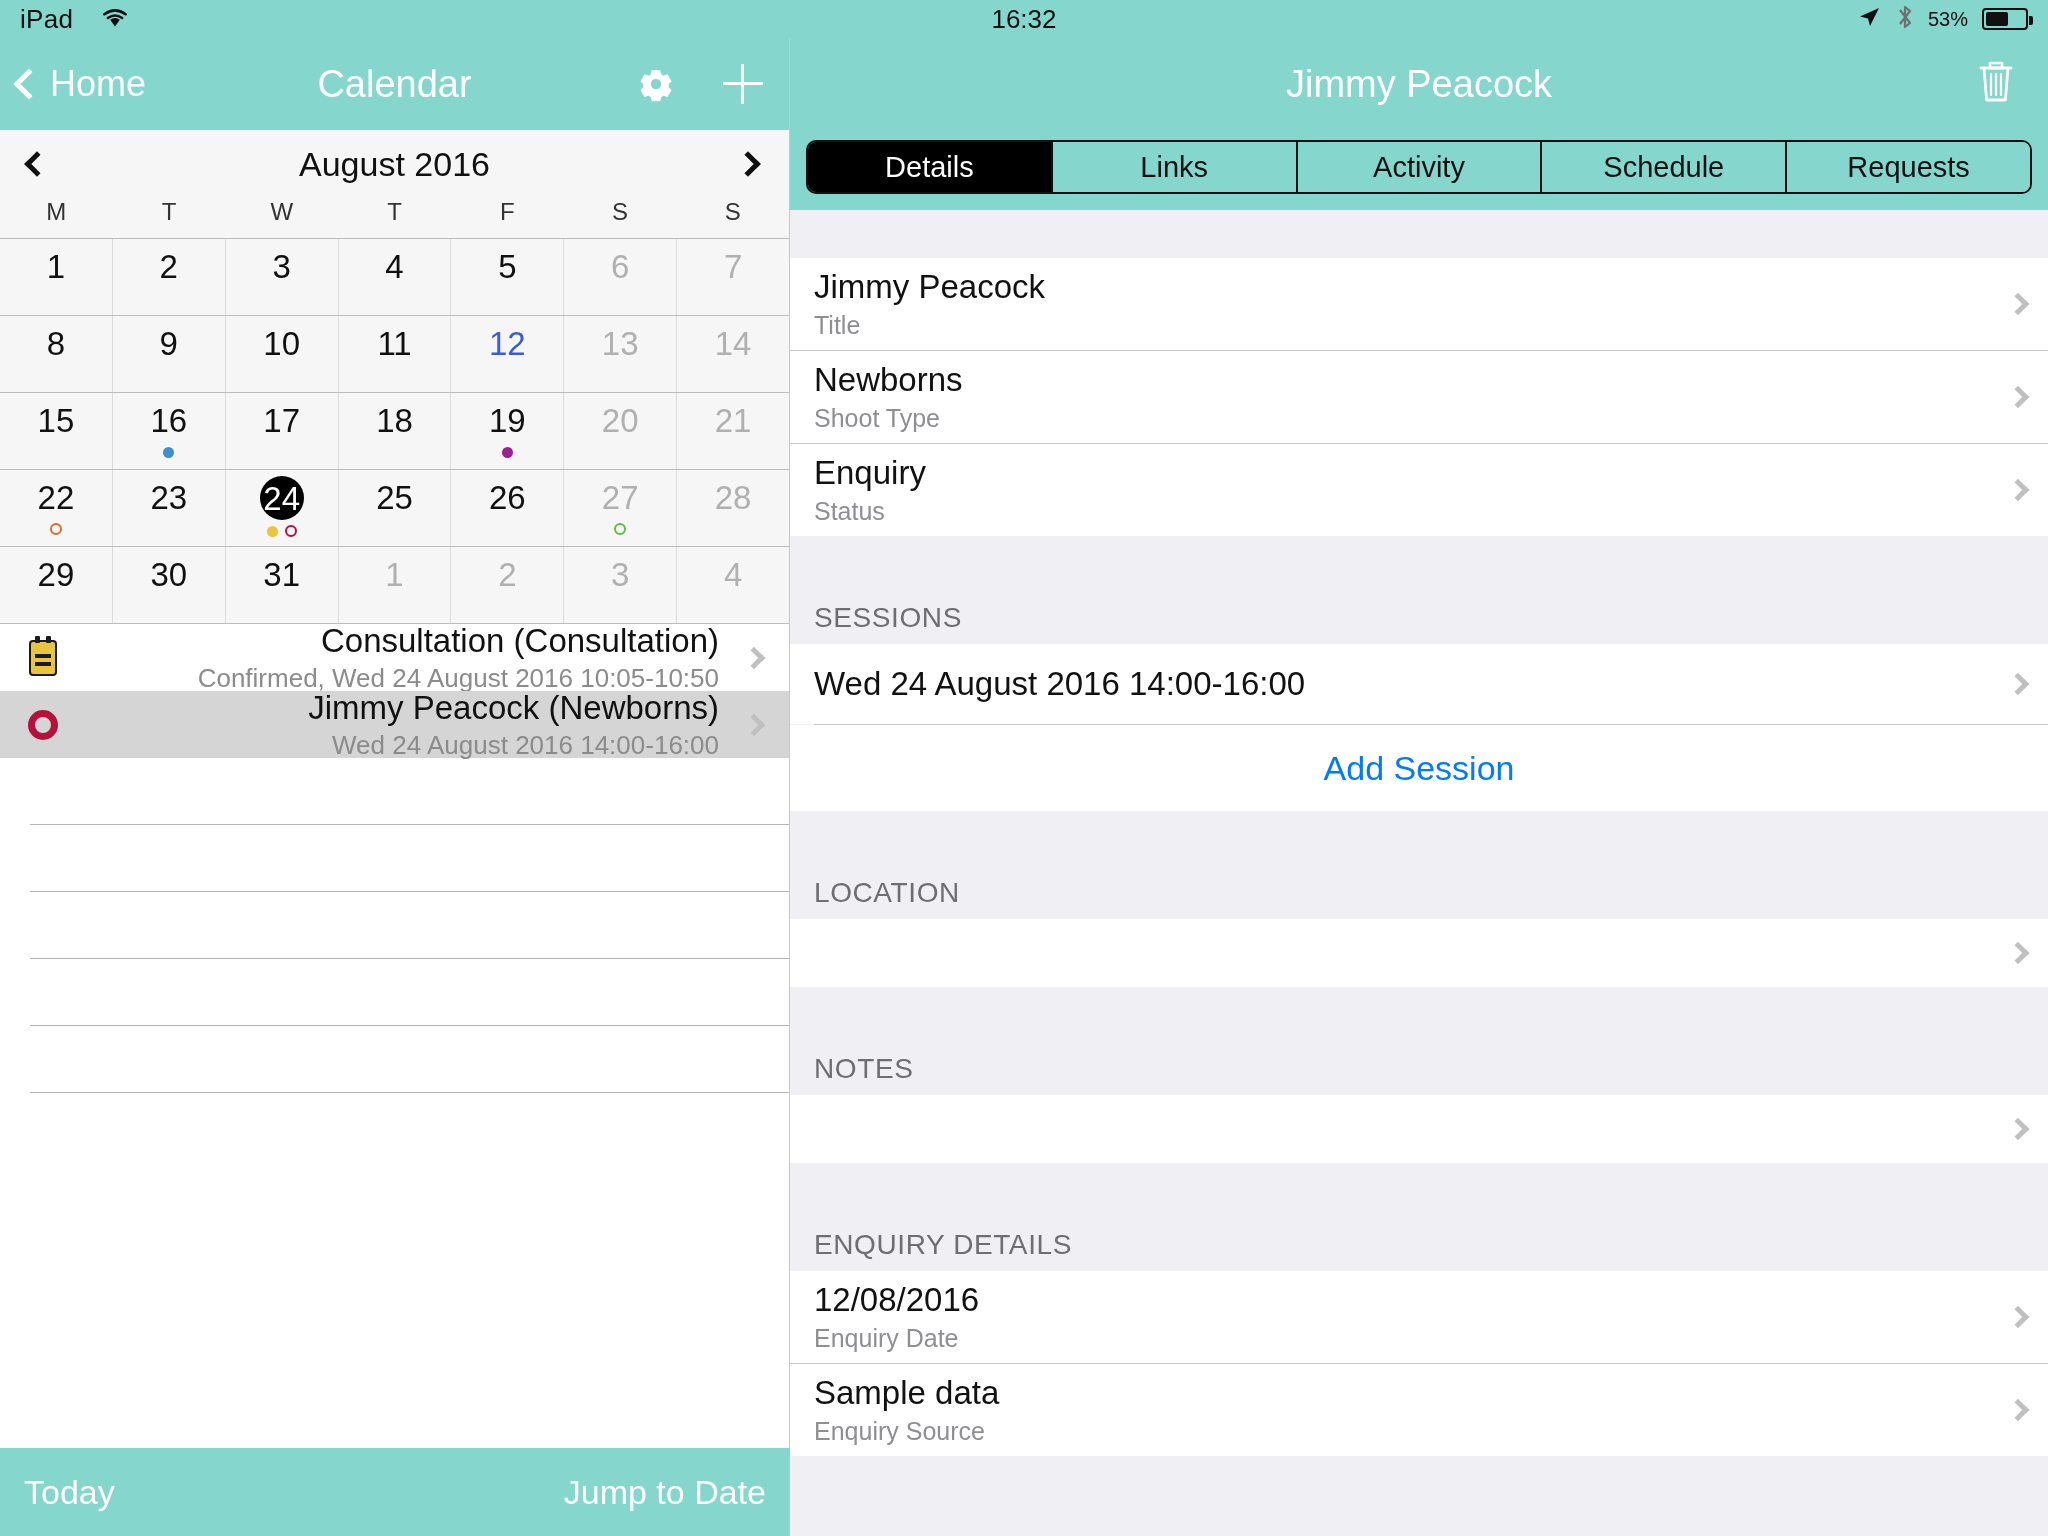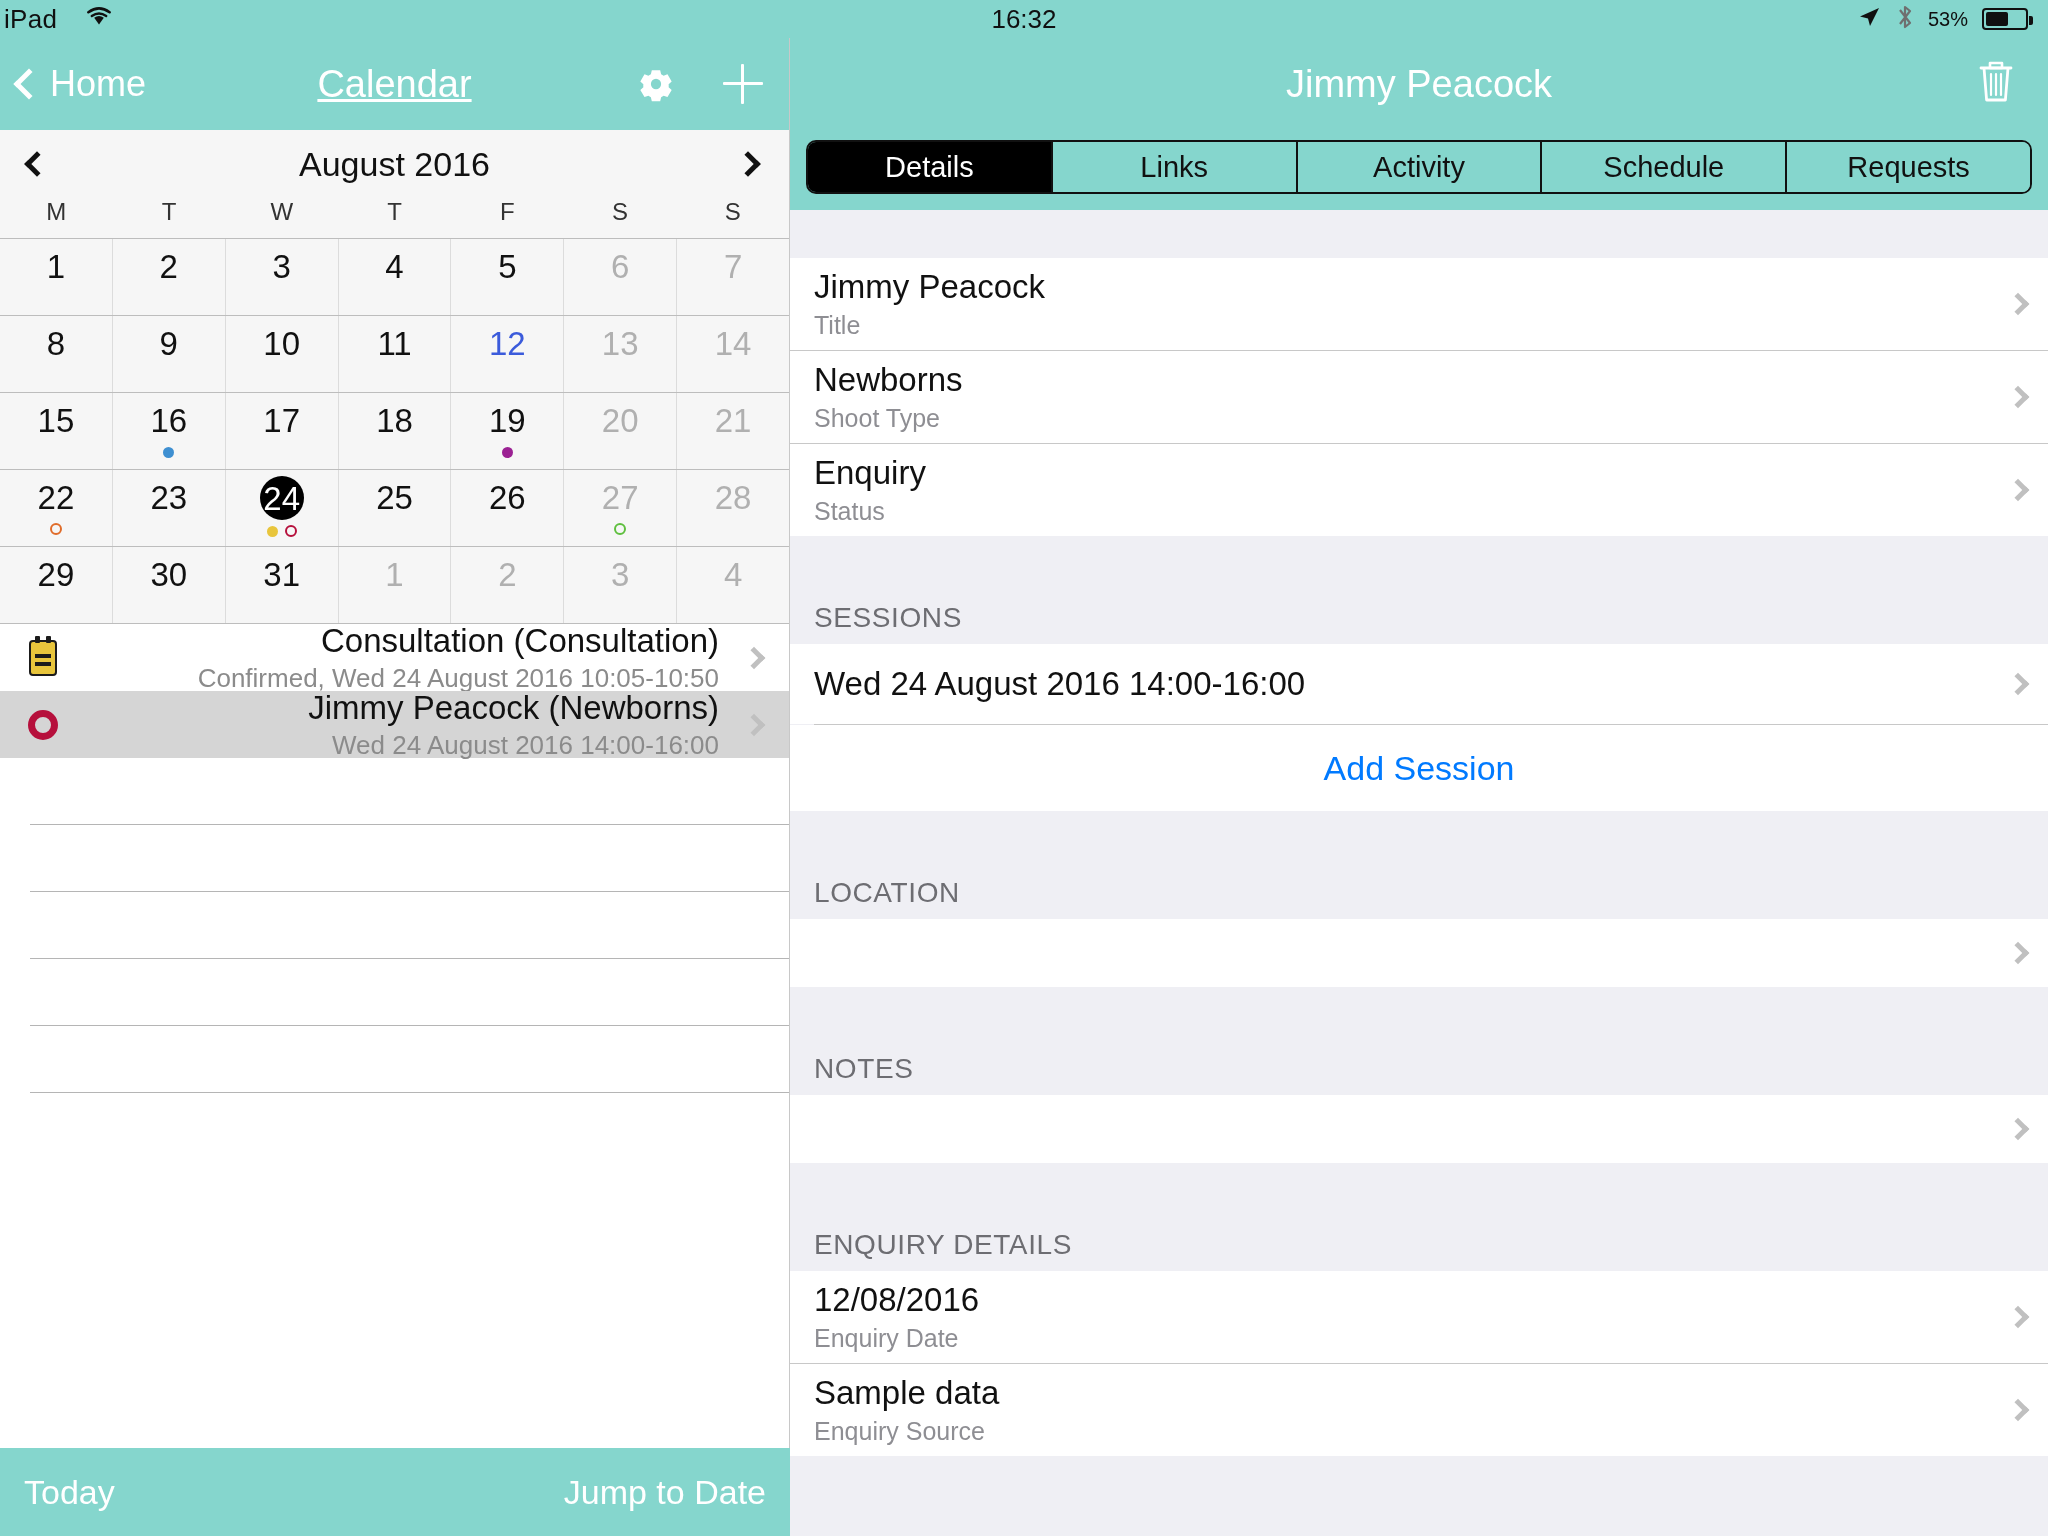--- a/index.html
+++ b/index.html
@@ -10,39 +10,39 @@
     -webkit-font-smoothing:antialiased;
   }
   .screen{ width:2048px; height:1536px; display:flex; position:relative; }
 
   
   .statusbar{
     position:absolute; top:0; left:0; width:2048px; height:38px;
     background:#85D6CD; z-index:30;
     display:flex; align-items:center;
   }
-  .sb-left{ display:flex; align-items:flex-start; gap:28px; margin-left:4px; }
+  .sb-left{ display:flex; align-items:center; gap:28px; margin-left:20px; }
   .sb-ipad{ font-size:26px; color:#101010; letter-spacing:0.3px; }
   .sb-center{ position:absolute; left:0; right:0; text-align:center; font-size:26px; color:#101010; }
   .sb-right{ position:absolute; right:20px; display:flex; align-items:center; gap:14px; }
   .sb-batt-txt{ font-size:20px; color:#101010; }
   .batt{ width:46px; height:22px; border:2px solid #101010; border-radius:4px; position:relative; }
   .batt:after{ content:""; position:absolute; right:-7px; top:6px; width:4px; height:9px; background:#101010; border-radius:0 2px 2px 0; }
   .batt-fill{ position:absolute; left:2px; top:2px; bottom:2px; width:53%; background:#101010; border-radius:2px; }
 
   
   .left-pane{ width:790px; height:1536px; background:#ffffff; position:relative; border-right:1px solid #c8c8c8; }
   .right-pane{ width:1258px; height:1536px; background:#EFEFF4; position:relative; }
 
   
   .navbar{ height:92px; margin-top:38px; background:#85D6CD; display:flex; align-items:center; position:relative; }
   .nav-back{ display:flex; align-items:center; gap:10px; margin-left:18px; cursor:pointer; }
   .chev-back{ width:22px; height:22px; border-left:5px solid #fff; border-bottom:5px solid #fff; transform:rotate(45deg); }
   .nav-back-label{ font-size:36px; color:#ffffff; }
-  .nav-title{ position:absolute; left:0; right:0; text-align:center; font-size:38px; color:#ffffff; font-weight:400; pointer-events:none;text-decoration:underline; }
+  .nav-title{ position:absolute; left:0; right:0; text-align:center; font-size:38px; color:#ffffff; font-weight:400; pointer-events:none; }
   .nav-right{ position:absolute; right:26px; display:flex; align-items:center; gap:48px; }
   .icon-btn{ cursor:pointer; display:flex; align-items:center; justify-content:center; }
 
   
   .gear{ position:relative; width:38px; height:38px; }
   .gear svg{ display:block; }
   
   .plus{ position:relative; width:40px; height:40px; }
   .plus:before,.plus:after{ content:""; position:absolute; background:#fff; border-radius:1px; }
   .plus:before{ left:0; right:0; top:18px; height:3px; }

